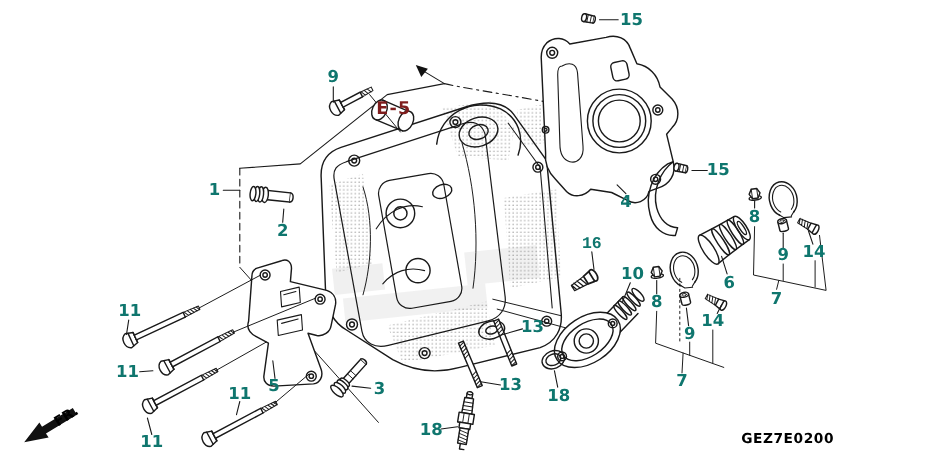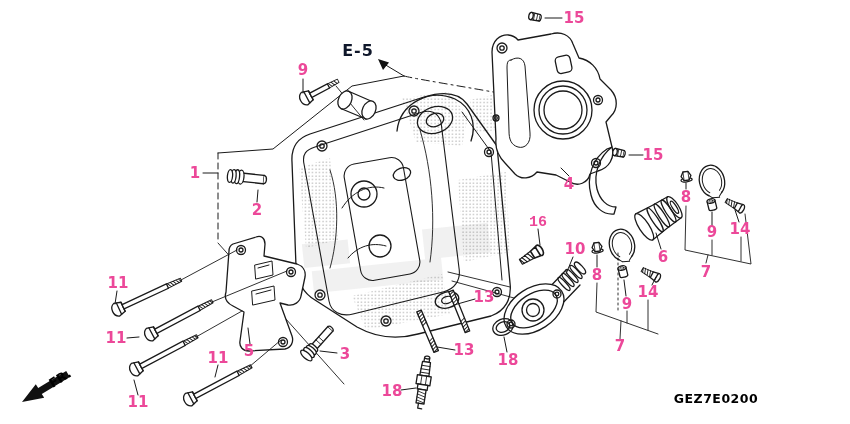--- a/index.html
+++ b/index.html
@@ -1,22 +1,22 @@
 <!DOCTYPE html>
 <html><head>
 <meta charset="utf-8">
 <style>
   html,body{margin:0;padding:0;background:#fff;}
   .stage{position:relative;width:850px;height:424px;background:#fff;overflow:hidden;
          font-family:"DejaVu Sans",sans-serif;}
   .stage svg{position:absolute;left:0;top:0;}
   .callout{position:absolute;transform:translate(-50%,-50%);
-           font:700 15px "DejaVu Sans",sans-serif;color:#ec4899;line-height:1;cursor:pointer;}
+           font:700 15px "DejaVu Sans",sans-serif;color:#0f766e;line-height:1;cursor:pointer;}
   .eref{position:absolute;transform:translate(-50%,-50%);
-        font:800 16px "DejaVu Sans",sans-serif;color:#0f172a;letter-spacing:1px;}
+        font:800 16px "DejaVu Sans",sans-serif;color:#7f1d1d;letter-spacing:1px;margin-top:48px;}
   .code{position:absolute;transform:translate(-50%,-50%);
         font:700 12.5px "DejaVu Sans",sans-serif;color:#000;letter-spacing:.5px;margin-left:28px;}
   .fr{position:absolute;transform:translate(-50%,-50%) rotate(-32deg);
       font:800 12.5px "DejaVu Sans",sans-serif;color:#000;}
   .wm{position:absolute;transform:translate(-50%,-50%);white-space:nowrap;
       font:400 7.5px "DejaVu Sans",sans-serif;color:#9e9e9e;letter-spacing:.2px;}
 </style>
 </head>
 <body>
 

